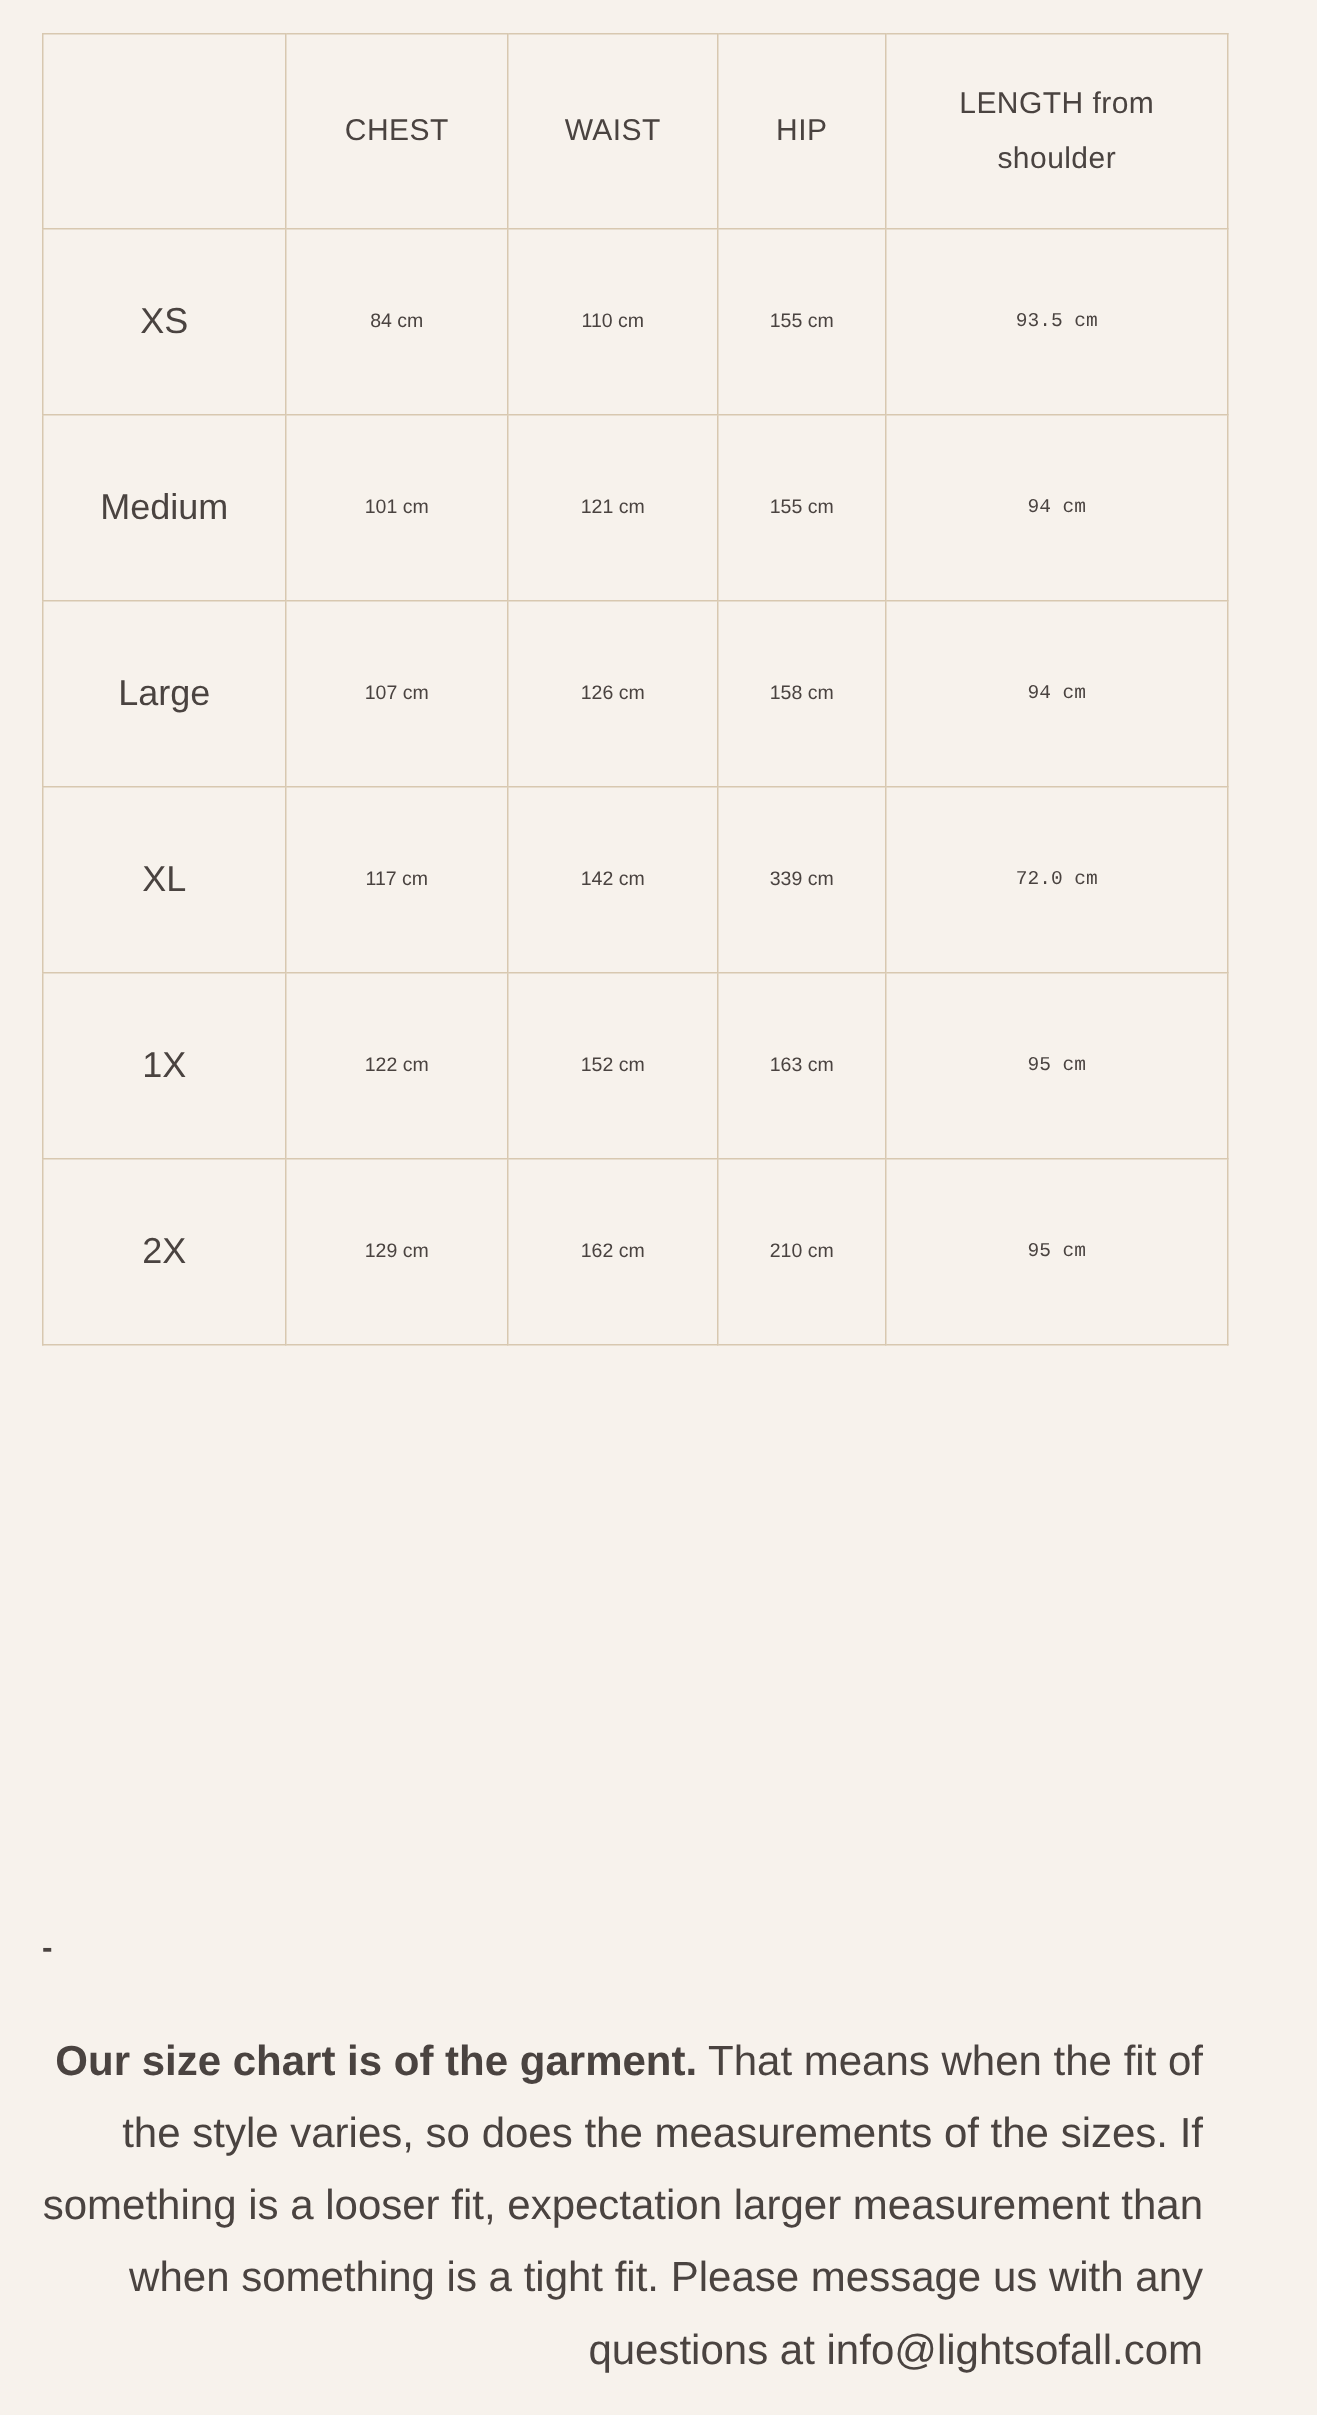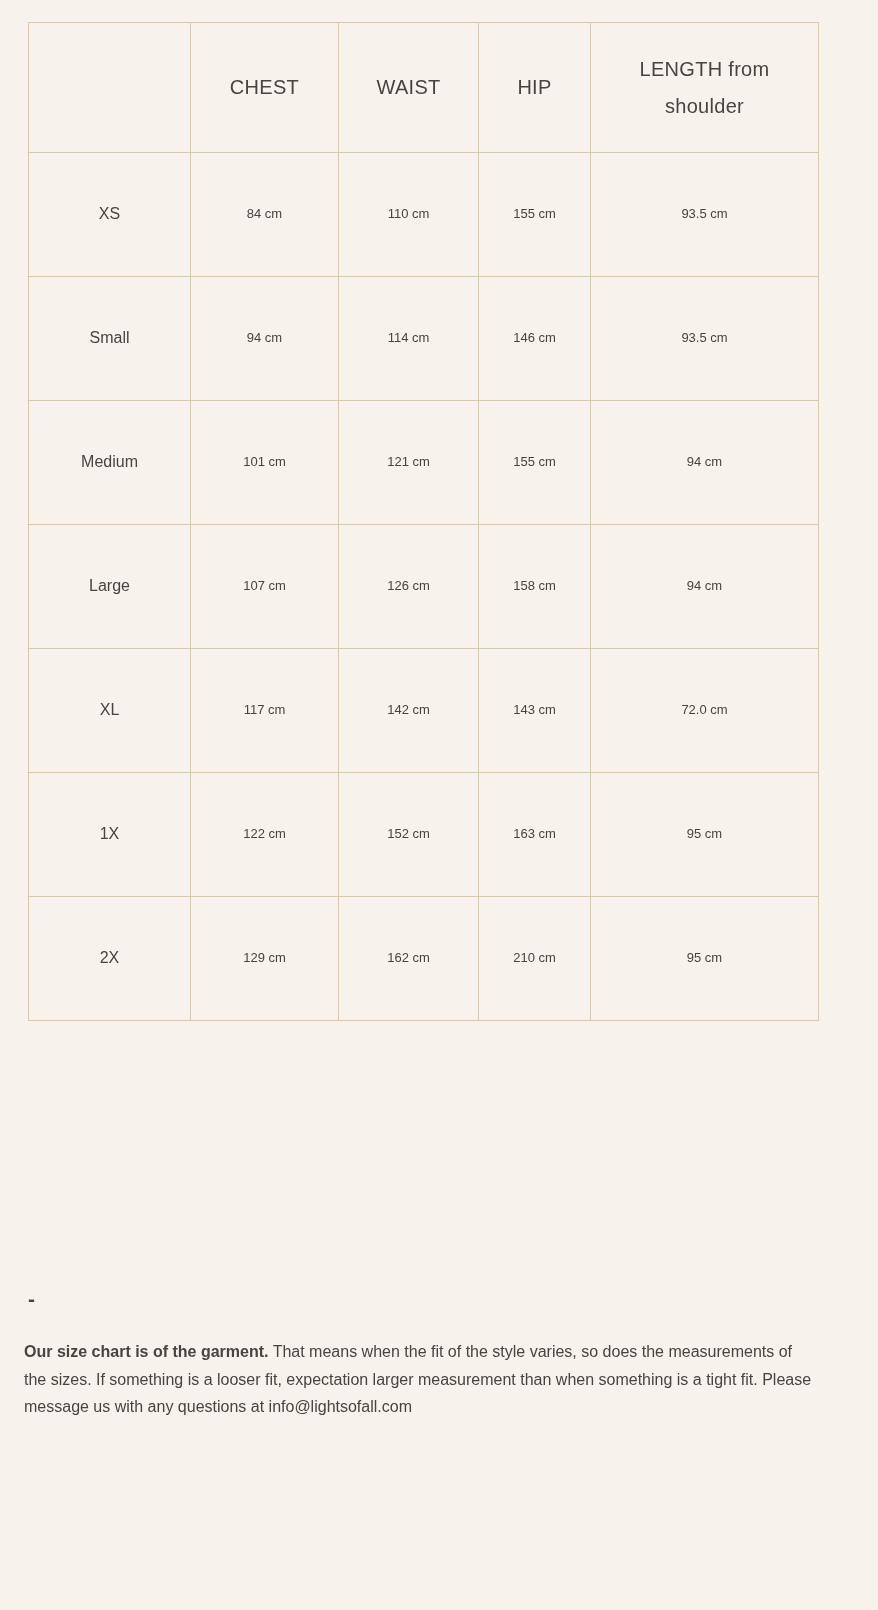--- a/index.html
+++ b/index.html
@@ -64,47 +64,49 @@
   table.size-table thead th.c-head-empty {
     
   }
 
   table.size-table tbody td {
     height: 124px;
     font-size: 13px;
     line-height: 2.2;
   }
   table.size-table tbody td.size-label {
-    font-size: 16px;
+    font-size: 24px;
     line-height: 1.4;
   }
   table.size-table tbody td.length-val {
     line-height: 1.4;
+    font-family: Liberation Mono, monospace;
   }
 
   
   .divider-dash {
     position: absolute;
     left: 28px;
     top: 1288px;
     font-size: 21px;
     line-height: 1;
     color: #4a4340;
     font-weight: 700;
   }
 
   
   .note {
     position: absolute;
-    left: 24px;
+    left: 12px;
     top: 1322px;
     width: 790px;
-    font-size: 16px;
+    font-size: 28px;
     line-height: 1.72;
     color: #4a4340;
+    text-align: right;
   }
   .note .lead {
     font-weight: 700;
   }
 </style>
 </head>
 <body>
 
 <div class="page">
 
@@ -128,45 +130,38 @@
       </thead>
       <tbody>
         <tr>
           <td class="size-label">XS</td>
           <td>84 cm</td>
           <td>110 cm</td>
           <td>155 cm</td>
           <td class="length-val">93.5 cm</td>
         </tr>
         <tr>
-          <td class="size-label">Small</td>
-          <td>94 cm</td>
-          <td>114 cm</td>
-          <td>146 cm</td>
-          <td class="length-val">93.5 cm</td>
-        </tr>
-        <tr>
           <td class="size-label">Medium</td>
           <td>101 cm</td>
           <td>121 cm</td>
           <td>155 cm</td>
           <td class="length-val">94 cm</td>
         </tr>
         <tr>
           <td class="size-label">Large</td>
           <td>107 cm</td>
           <td>126 cm</td>
           <td>158 cm</td>
           <td class="length-val">94 cm</td>
         </tr>
         <tr>
           <td class="size-label">XL</td>
           <td>117 cm</td>
           <td>142 cm</td>
-          <td>143 cm</td>
+          <td>339 cm</td>
           <td class="length-val">72.0 cm</td>
         </tr>
         <tr>
           <td class="size-label">1X</td>
           <td>122 cm</td>
           <td>152 cm</td>
           <td>163 cm</td>
           <td class="length-val">95 cm</td>
         </tr>
         <tr>

